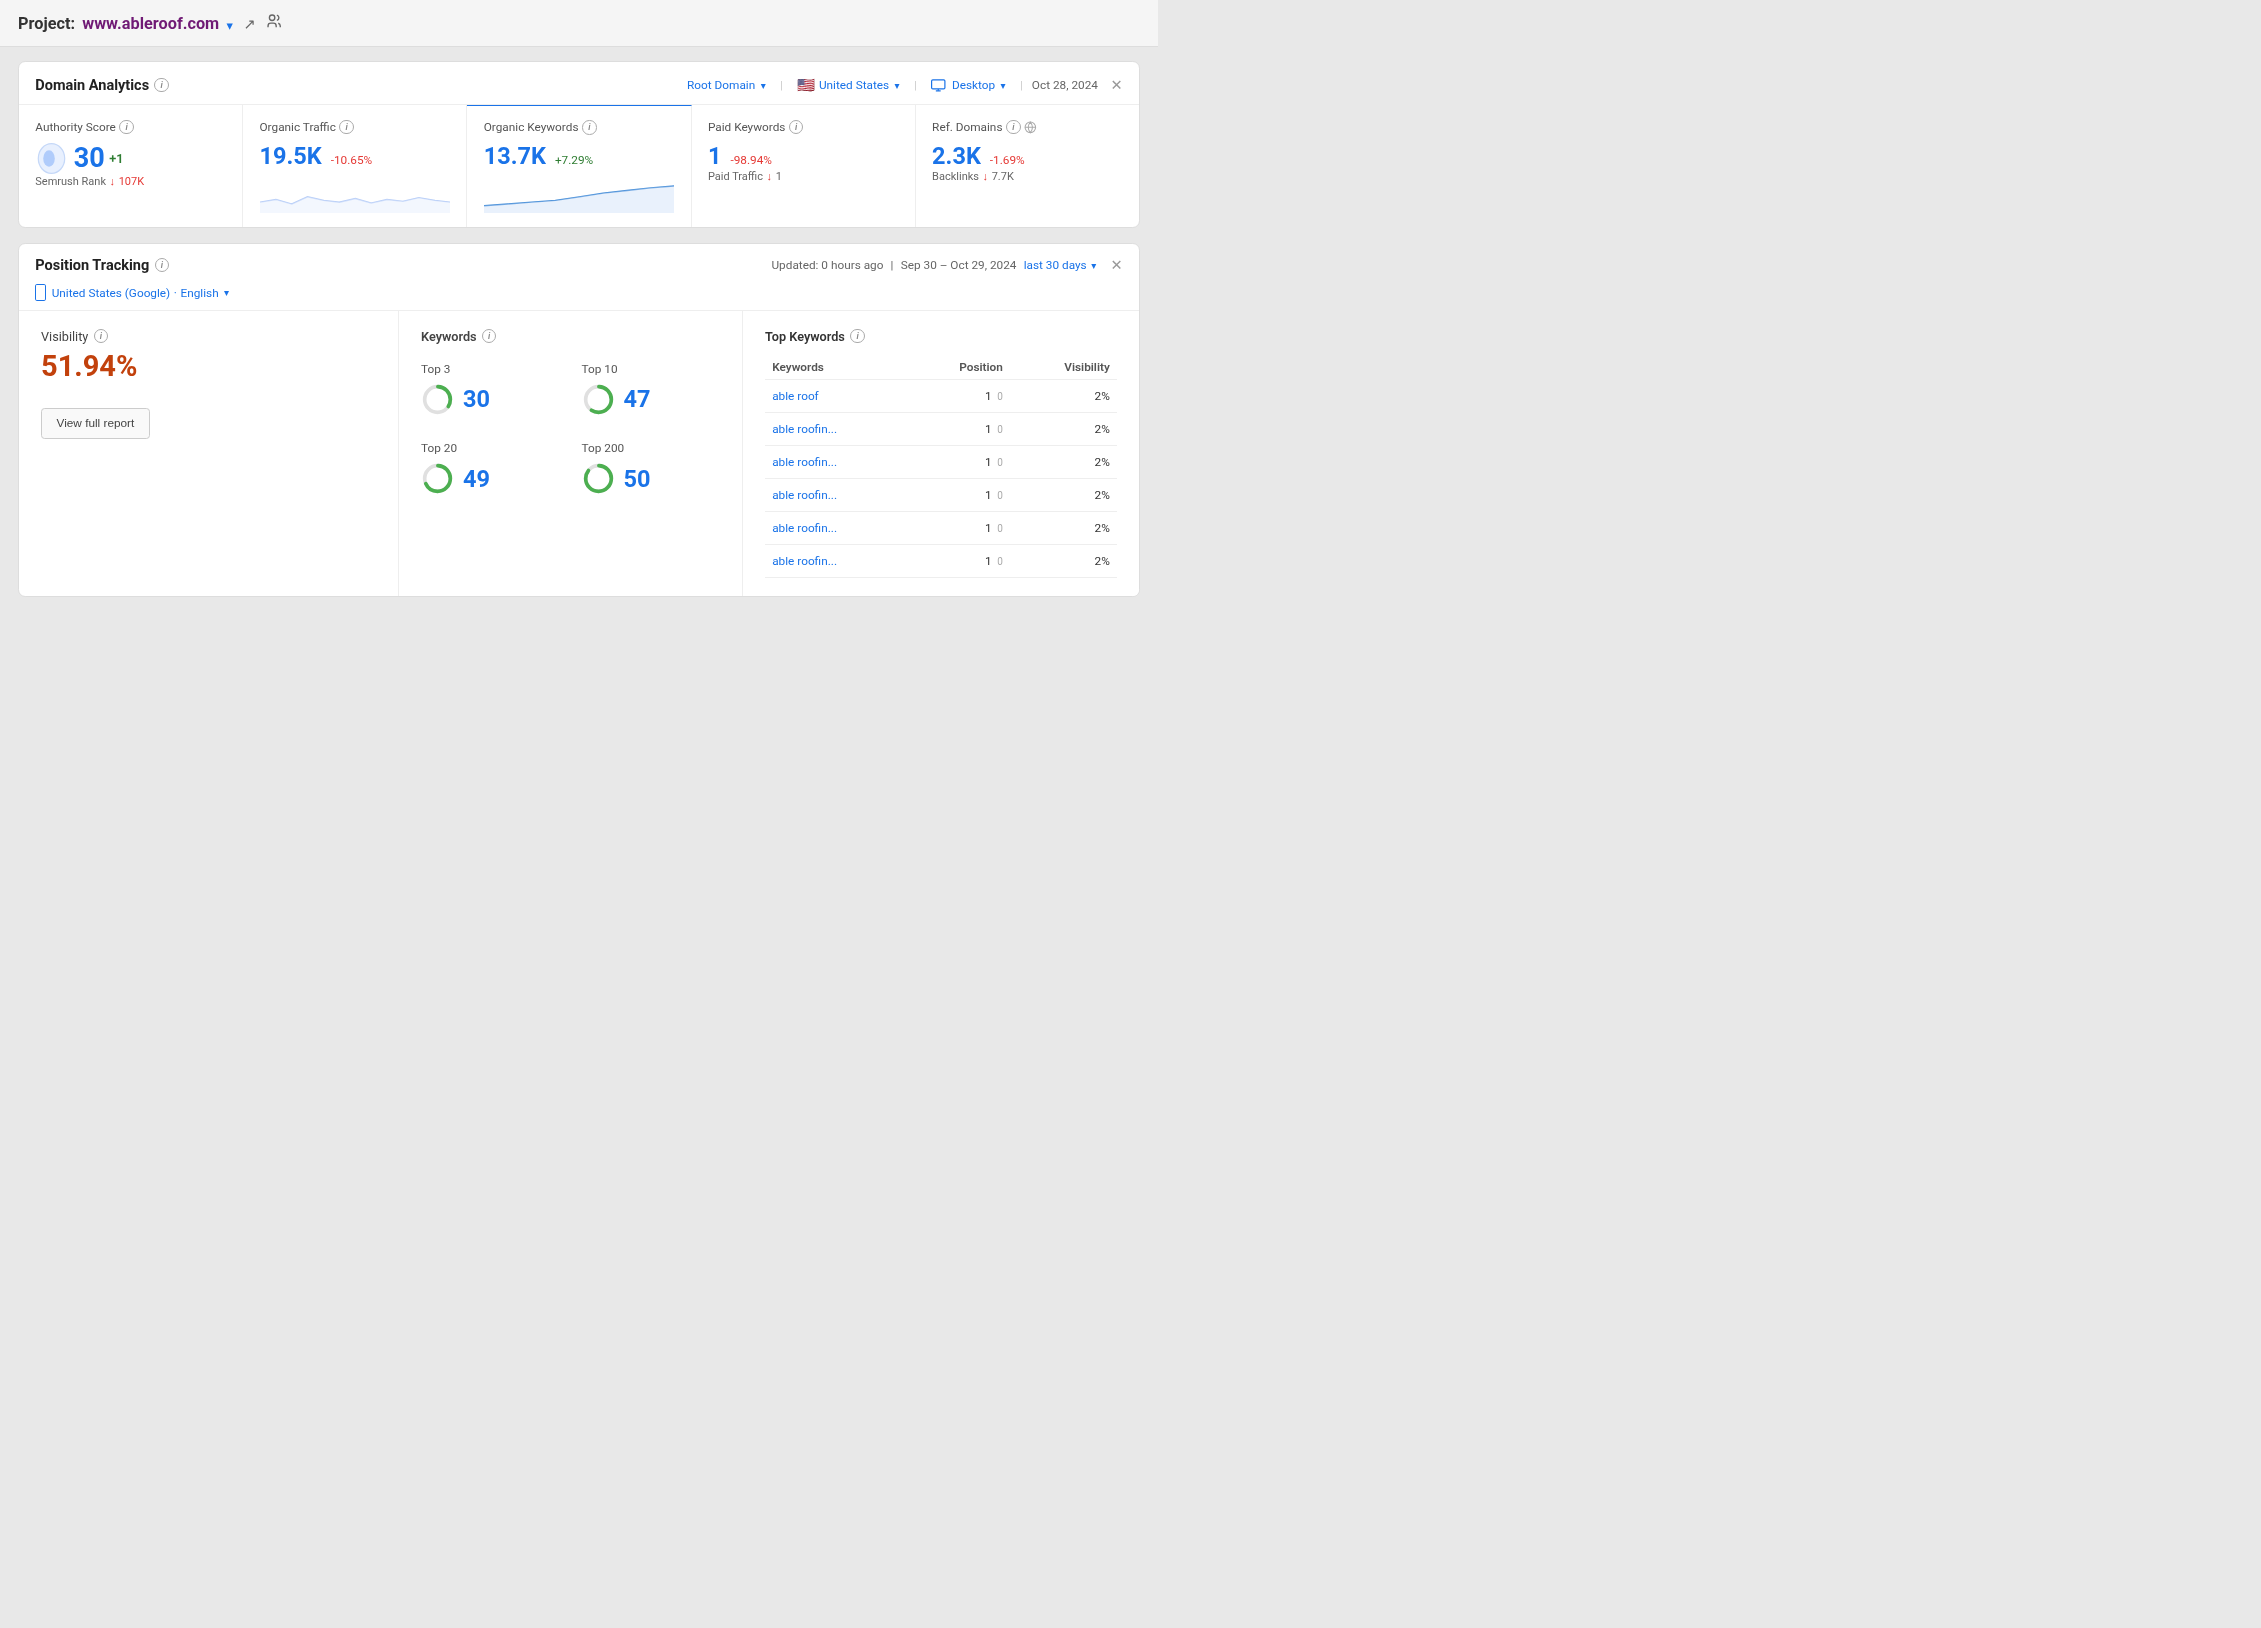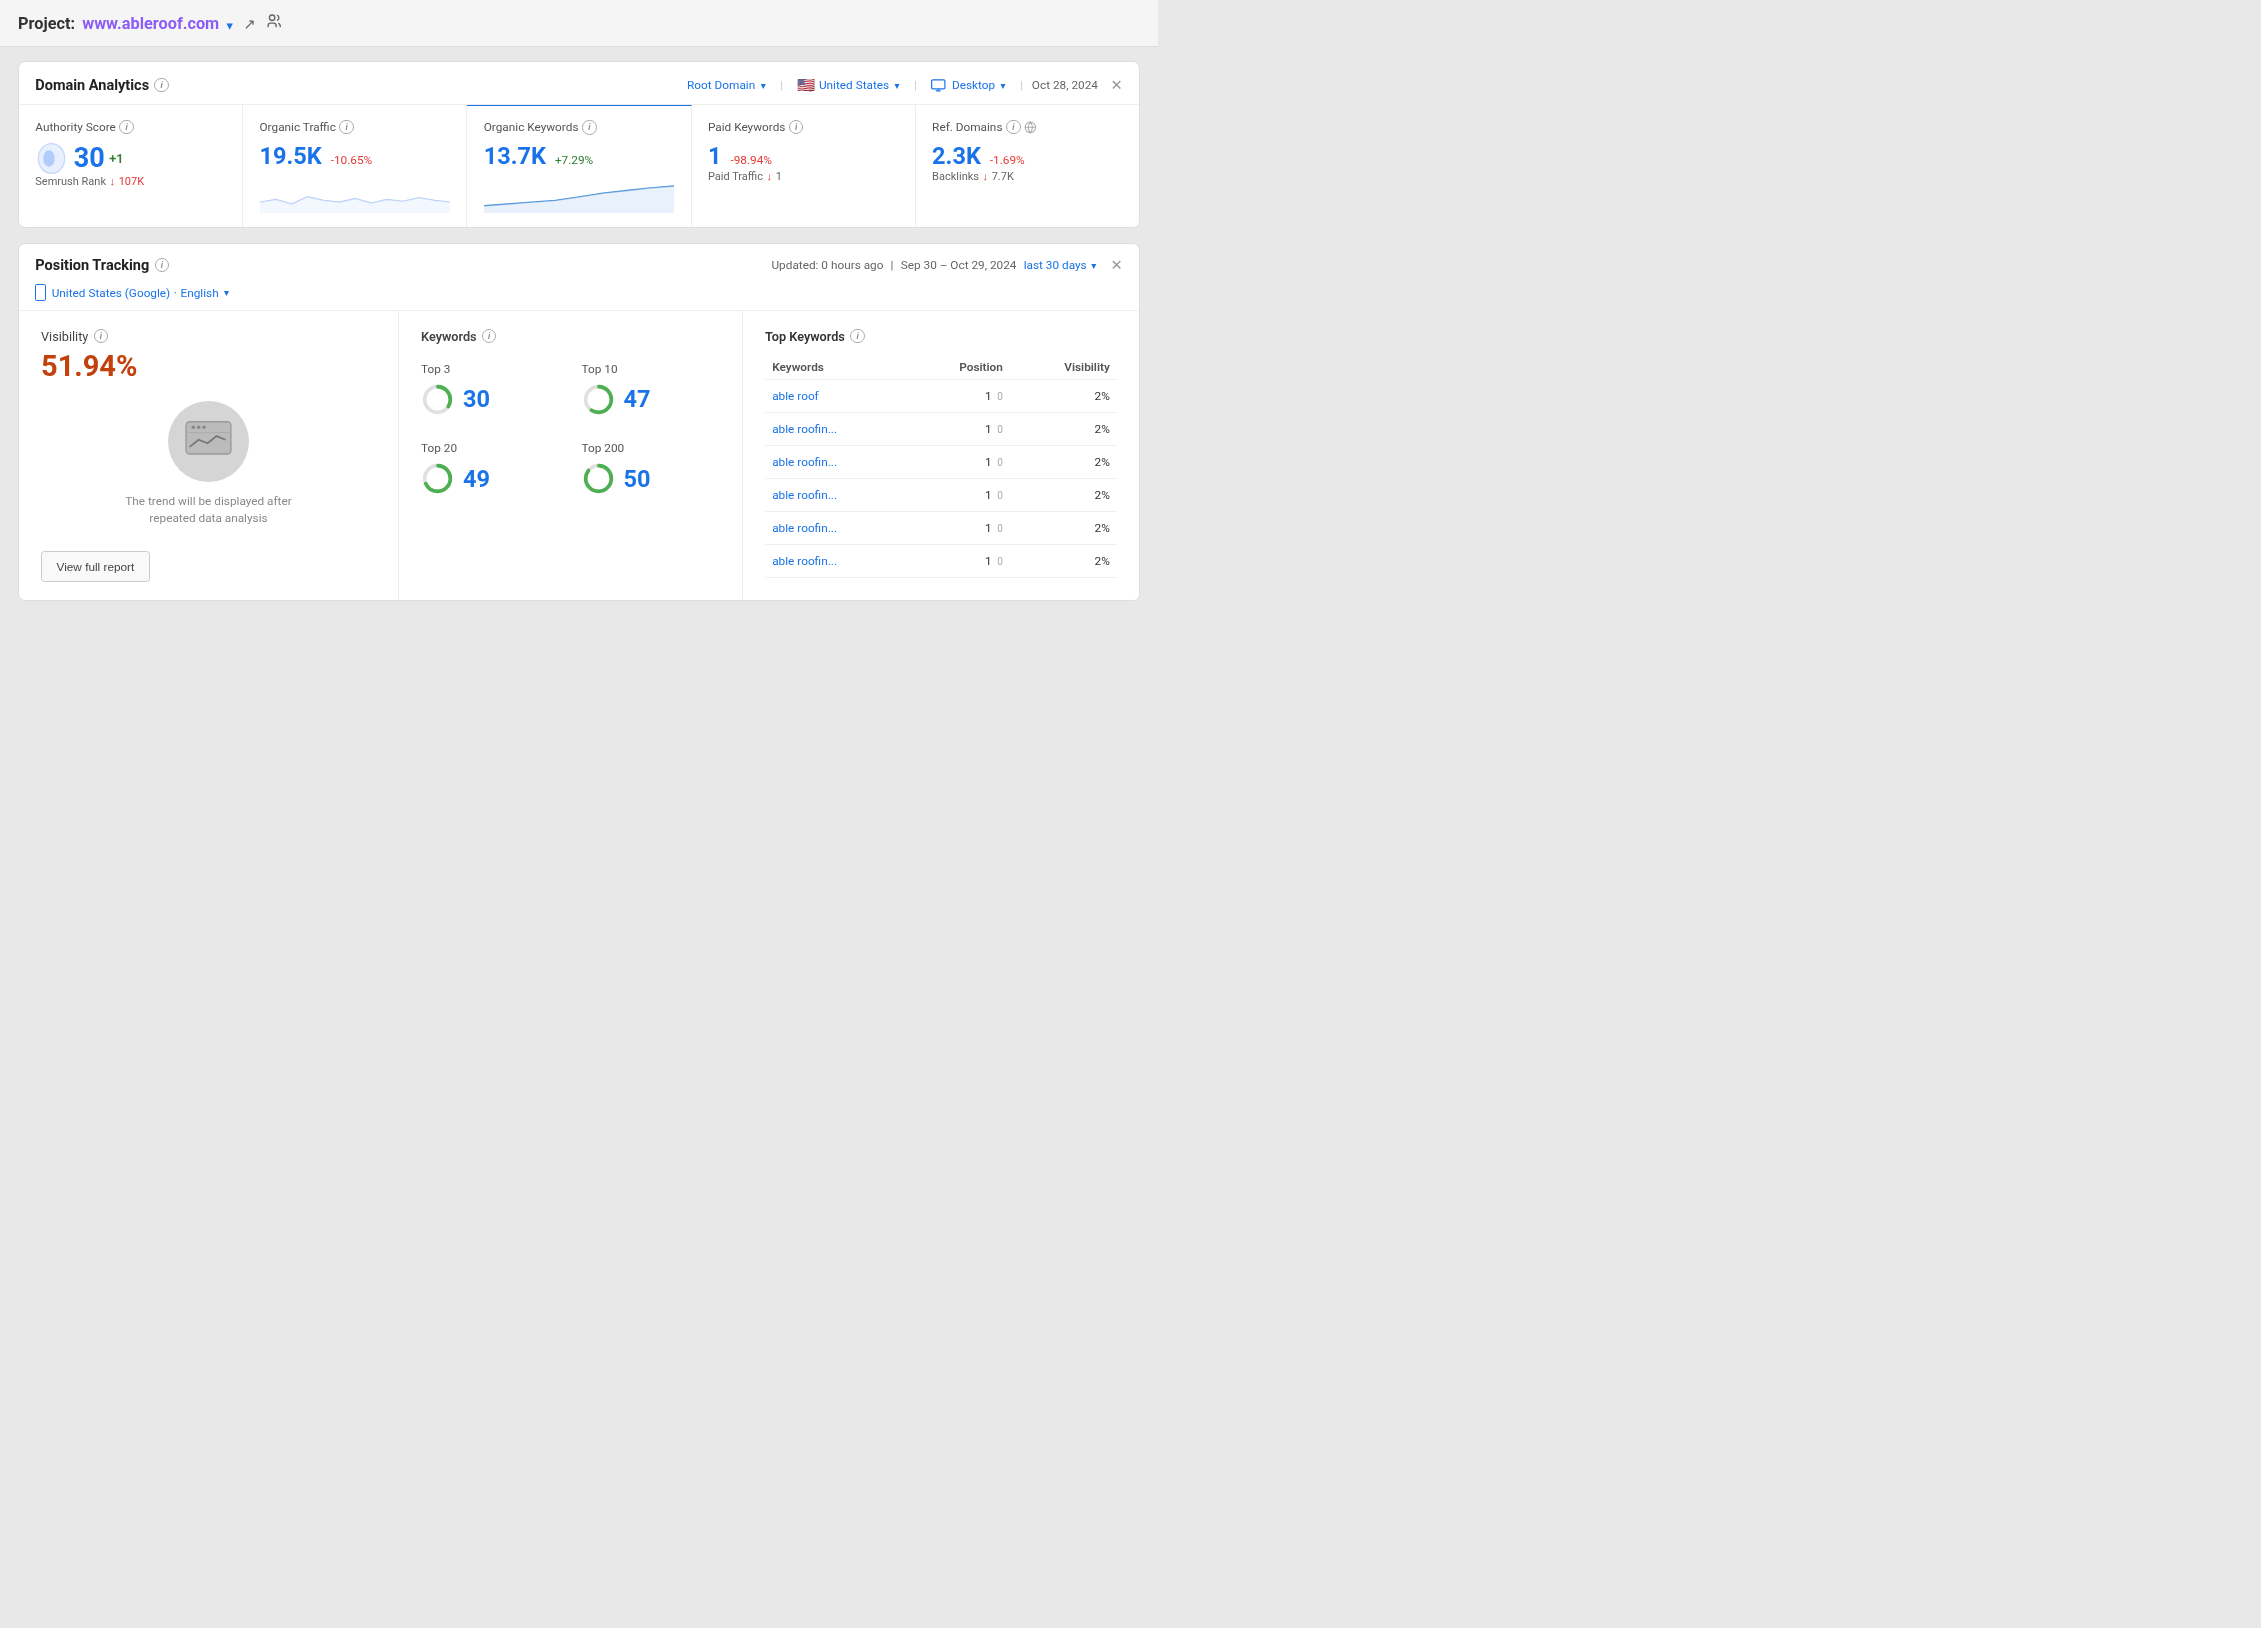--- a/index.html
+++ b/index.html
@@ -23,21 +23,21 @@
       padding: 12.7px 18px;
     }
     .header-project-label {
       font-size: 16.3px;
       font-weight: 700;
       color: #333;
     }
     .header-project-url {
       font-size: 16.3px;
       font-weight: 700;
-      color: #8b5cf6;
+      color: #701a75;
       text-decoration: none;
     }
     .header-chevron {
       color: #1a73e8;
       font-size: 12.7px;
     }
     .header-icon {
       color: #666;
       font-size: 14.5px;
       margin-left: 3.6px;
@@ -563,33 +563,20 @@
   </div>
 
   <div class="pt-body">
 
     <div class="pt-left">
       <div class="visibility-label">
         <span>Visibility</span>
         <span class="info-icon">i</span>
       </div>
       <div class="visibility-value">51.94%</div>
-      <div class="chart-placeholder">
-        <div class="chart-icon">
-          <svg width="49" height="43" viewBox="0 0 54 48">
-            <rect x="2" y="2" width="50" height="36" rx="4" fill="#bbb" stroke="#999" stroke-width="1.5"></rect>
-            <circle cx="10" cy="8" r="2" fill="#888"></circle>
-            <circle cx="16" cy="8" r="2" fill="#888"></circle>
-            <circle cx="22" cy="8" r="2" fill="#888"></circle>
-            <line x1="2" y1="14" x2="52" y2="14" stroke="#aaa" stroke-width="1"></line>
-            <polyline points="6,30 16,22 26,26 36,18 46,22" fill="none" stroke="#777" stroke-width="2"></polyline>
-          </svg>
-        </div>
-        <div class="chart-trend-text">The trend will be displayed after repeated data analysis</div>
-      </div>
       <button class="view-report-btn">View full report</button>
     </div>
 
     <div class="pt-middle">
       <div class="keywords-title">
         <span>Keywords</span>
         <span class="info-icon">i</span>
       </div>
       <div class="kw-grid">
 

